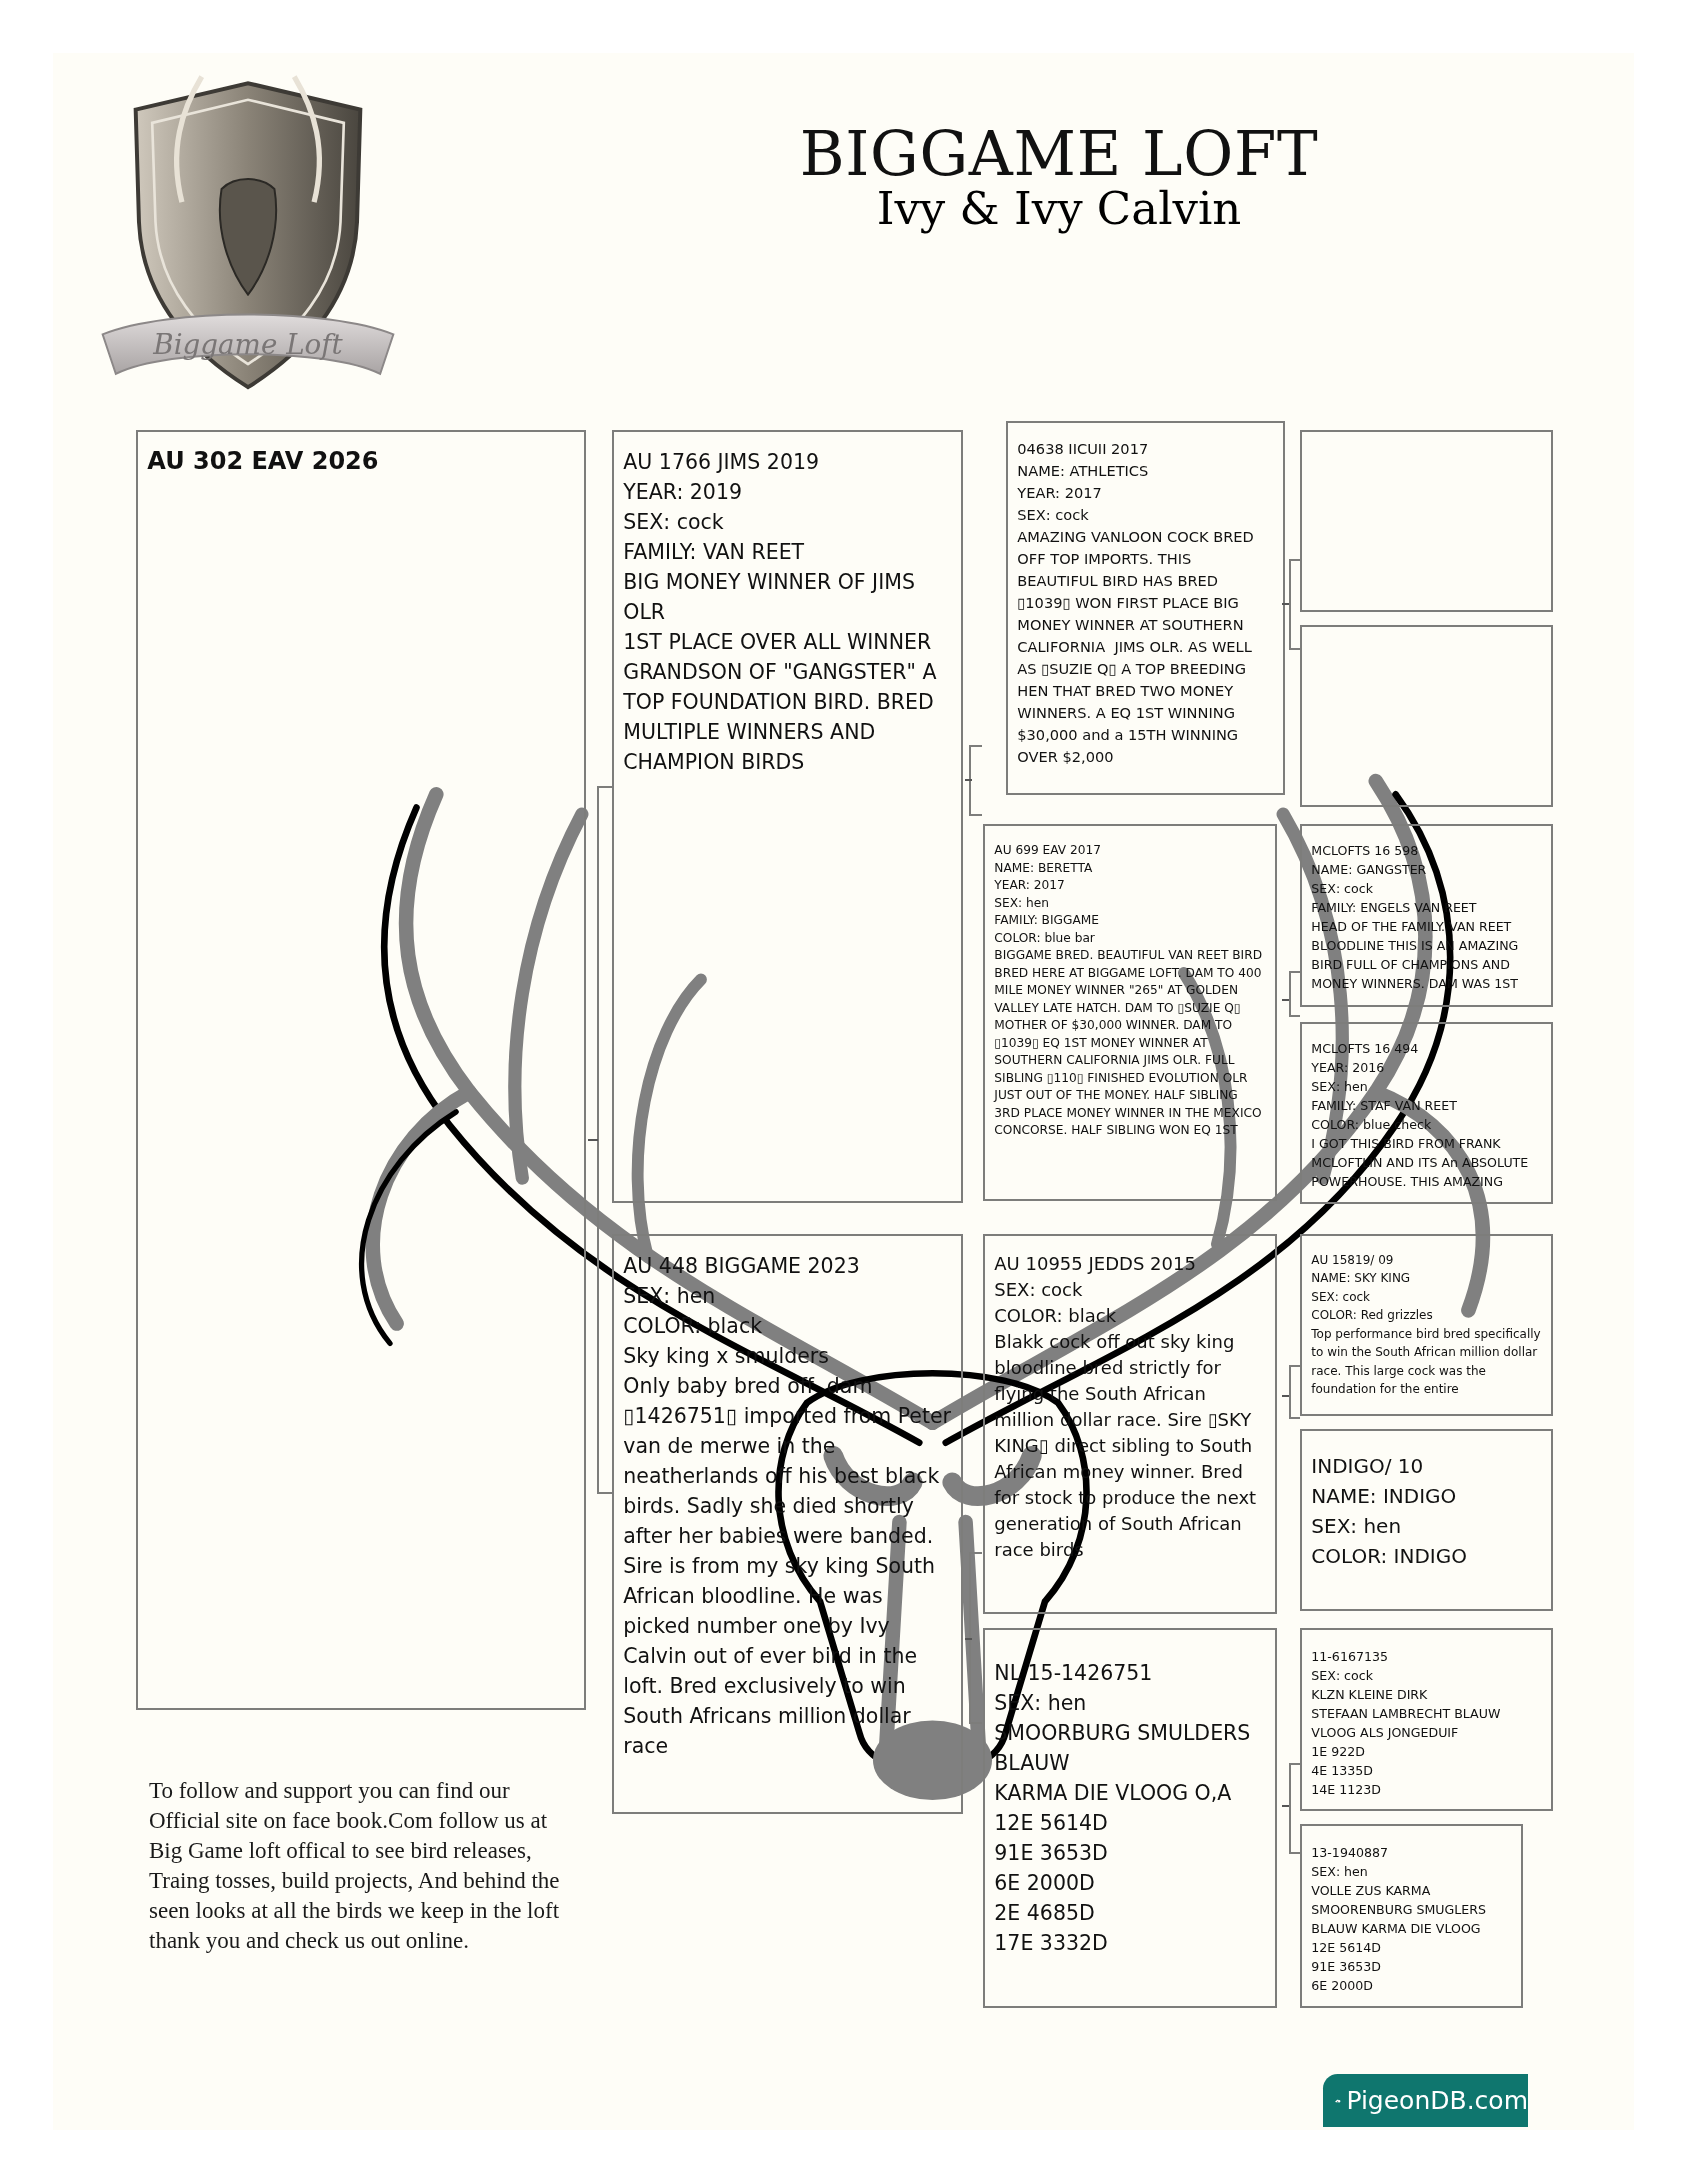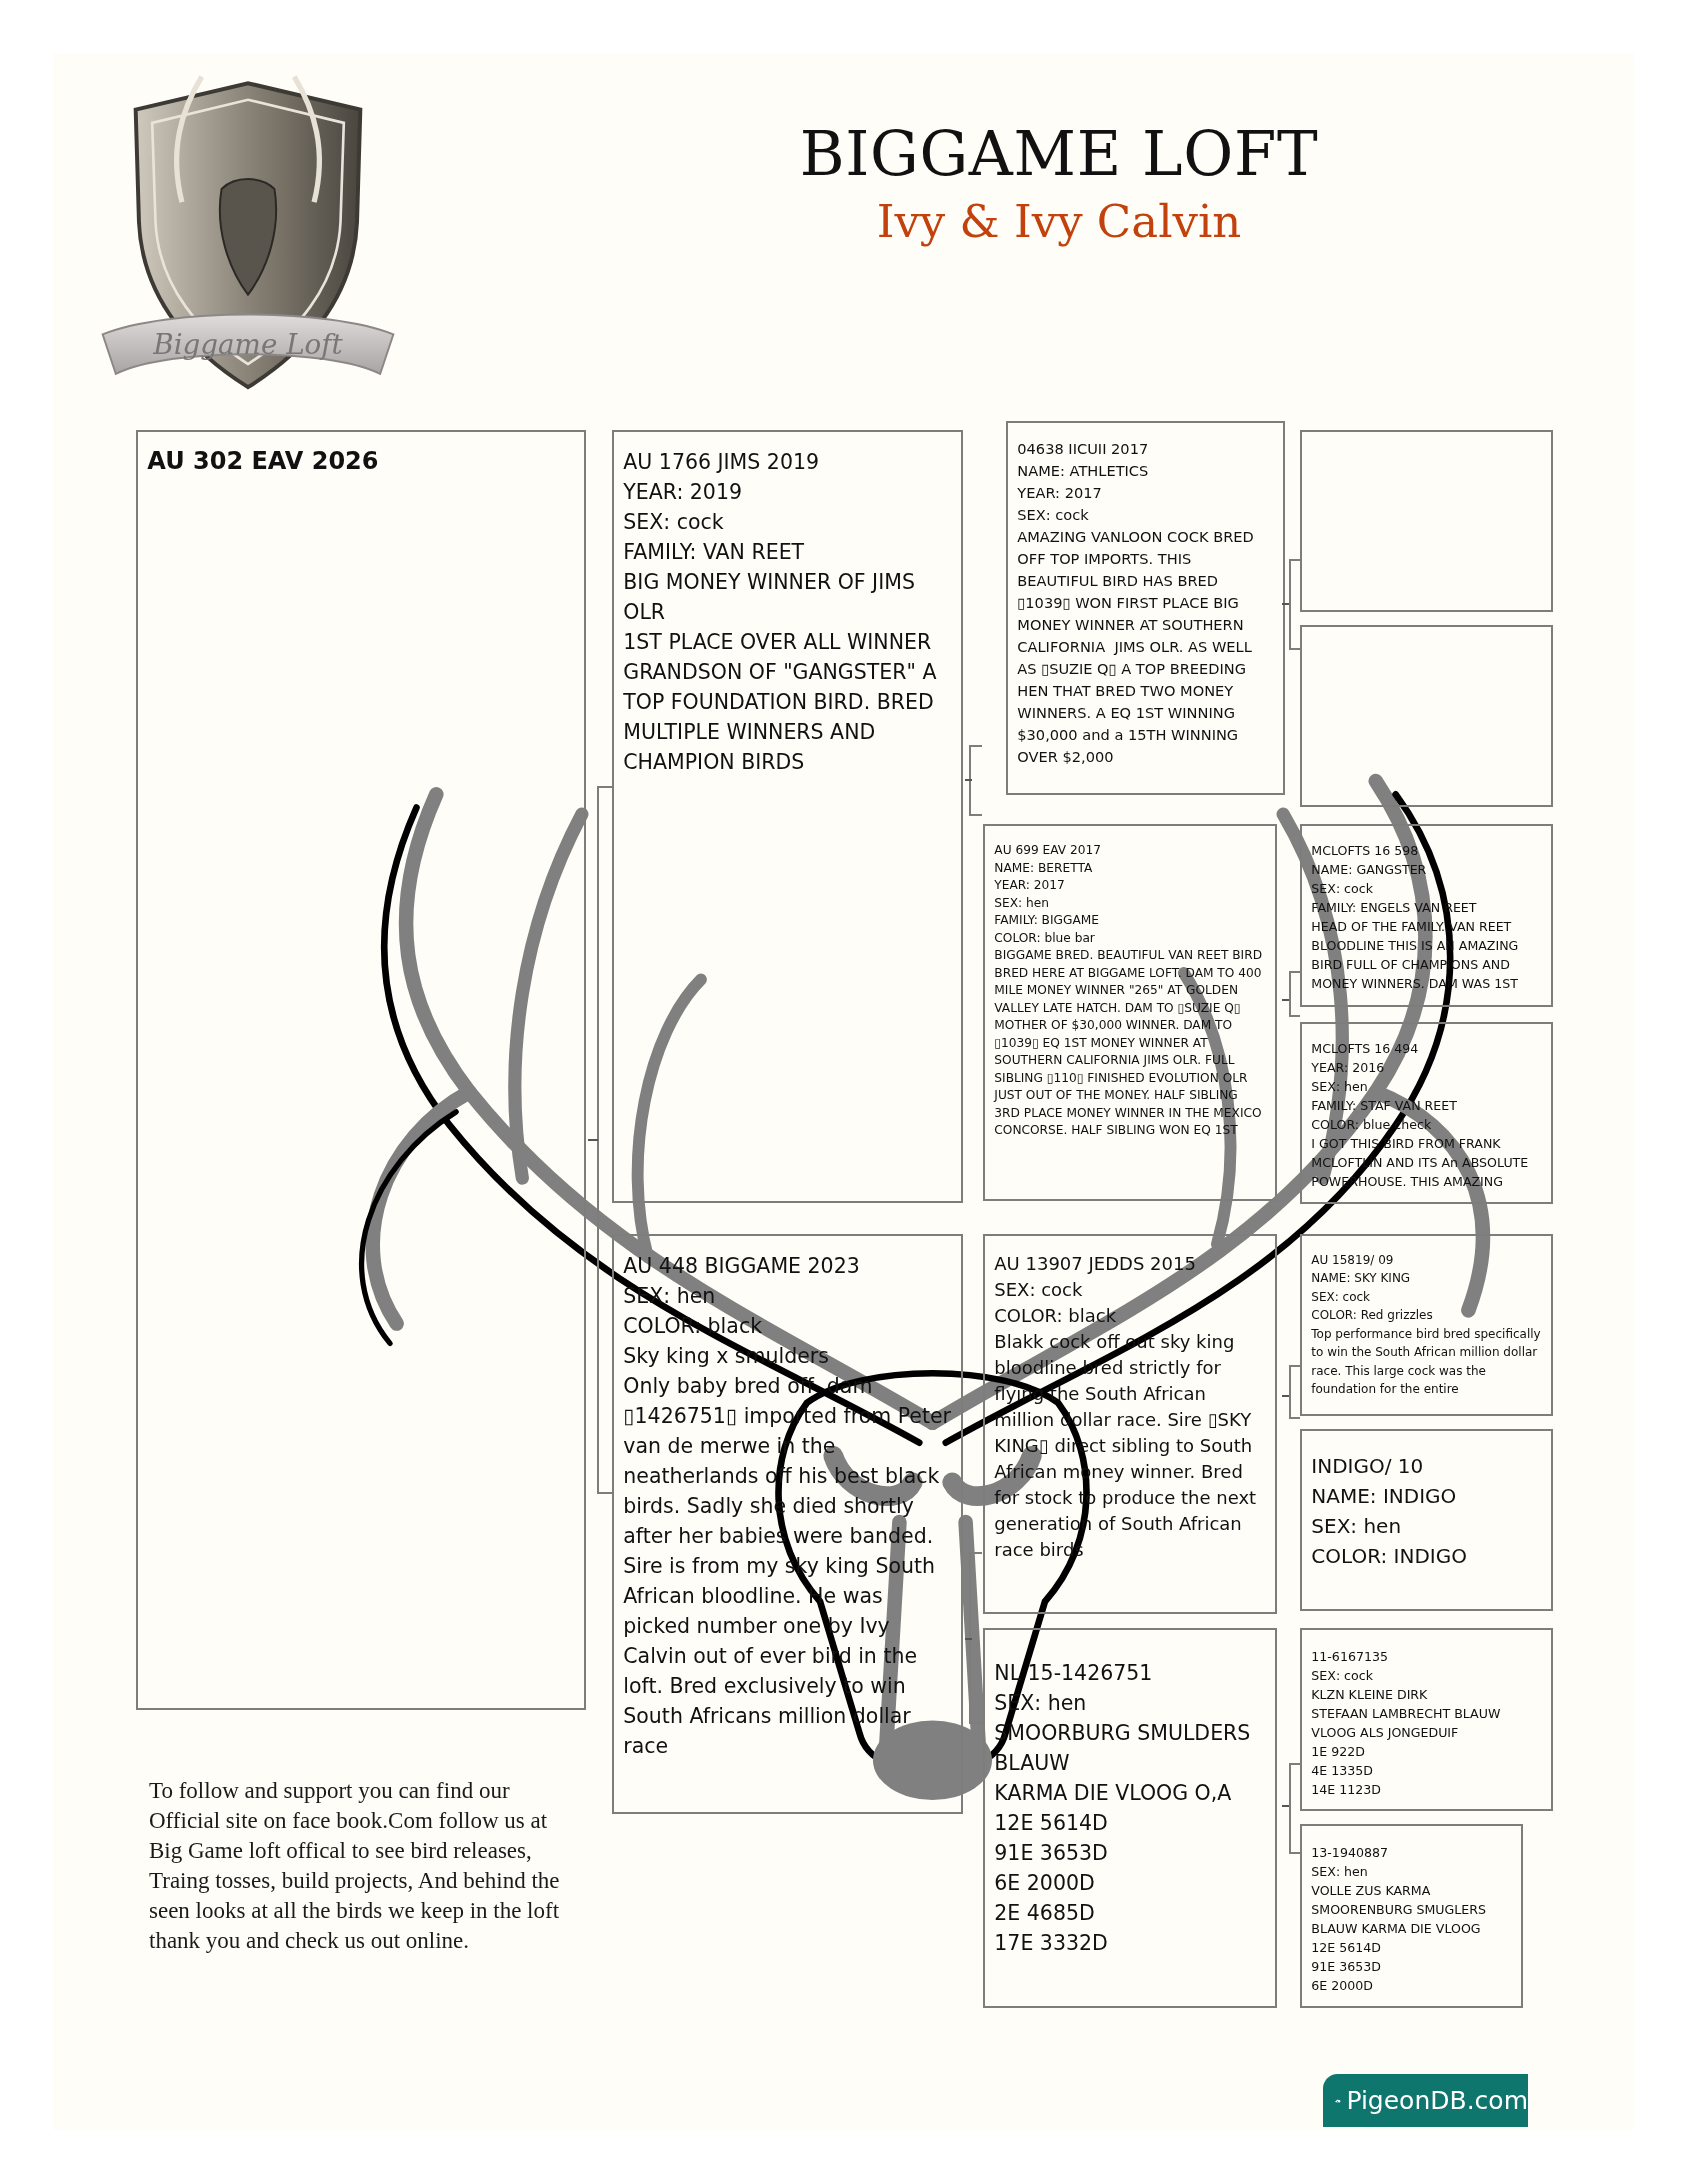--- a/index.html
+++ b/index.html
@@ -61,21 +61,21 @@
       <path d="M95 80 L240 45 L385 80 L380 230 C 375 330, 310 400, 240 445 C 170 400, 105 330, 100 230 Z" fill="none" stroke="#e9e4da" stroke-width="4"></path>
       <path d="M140 200 C 120 120, 140 60, 170 10" stroke="#e8e2d6" stroke-width="8" fill="none"></path>
       <path d="M340 200 C 360 120, 340 60, 310 10" stroke="#e8e2d6" stroke-width="8" fill="none"></path>
       <path d="M200 180 C 190 240, 210 300, 240 340 C 270 300, 290 240, 280 180 C 260 160, 220 160, 200 180 Z" fill="#5a554c" stroke="#2b2925" stroke-width="3"></path>
       <path d="M20 400 C 120 360, 360 360, 460 400 L 440 460 C 360 420, 120 420, 40 460 Z" fill="url(#ribbonG)" stroke="#8c8888" stroke-width="3"></path>
       <text x="240" y="430" text-anchor="middle" font-family="DejaVu Serif, serif" font-style="italic" font-size="42" fill="#7a7676">Biggame Loft</text>
     </svg>
   </div>
 
   <div class="abs title" style="left:695px; top:65px; width:622px; text-align:center; font-size:61px; letter-spacing:0.7px; color:#111;">BIGGAME LOFT</div>
-  <div class="abs title" style="left:695px; top:142px; width:622px; text-align:center; font-size:45px; color:#c2410c;">Ivy &amp; Ivy Calvin</div>
+  <div class="abs title" style="left:695px; top:129px; width:622px; text-align:center; font-size:45px; color:#000000;">Ivy &amp; Ivy Calvin</div>
 
   <div class="box" style="left:83px; top:377px; width:450px; height:1280px;">
     <div class="txt" style="top:14.6px; font-size:24px; font-weight:bold;">AU 302 EAV 2026</div>
   </div>
 
   <div class="conn" style="left:544px; top:733px; width:14.6px; height:708px;"></div>
   <div class="tick" style="left:535px; top:1086px; width:10px;"></div>
 
   <div class="box" style="left:559px; top:377px; width:351px; height:773px;">
     <div class="txt" style="top:14.6px; font-size:20.5px; line-height:30px;">AU 1766 JIMS 2019
@@ -108,21 +108,21 @@
   <div class="box" style="left:930px; top:771px; width:294px; height:377px;">
     <div class="txt" style="top:16px; font-size:12.2px; line-height:17.5px;">AU 699 EAV 2017
 NAME: BERETTA
 YEAR: 2017
 SEX: hen
 FAMILY: BIGGAME
 COLOR: blue bar
 BIGGAME BRED. BEAUTIFUL VAN REET BIRD BRED HERE AT BIGGAME LOFT. DAM TO 400 MILE MONEY WINNER "265" AT GOLDEN VALLEY LATE HATCH. DAM TO ▯SUZIE Q▯ MOTHER OF $30,000 WINNER. DAM TO ▯1039▯ EQ 1ST MONEY WINNER AT SOUTHERN CALIFORNIA JIMS OLR. FULL SIBLING ▯110▯ FINISHED EVOLUTION OLR JUST OUT OF THE MONEY. HALF SIBLING 3RD PLACE MONEY WINNER IN THE MEXICO CONCORSE. HALF SIBLING WON EQ 1ST</div>
   </div>
   <div class="box" style="left:930px; top:1181px; width:294px; height:380px;">
-    <div class="txt" style="top:14.6px; font-size:18px; line-height:26px;">AU 13907 JEDDS 2015
+    <div class="txt" style="top:14.6px; font-size:18px; line-height:26px;">AU 10955 JEDDS 2015
 SEX: cock
 COLOR: black
 Blakk cock off out sky king bloodline bred strictly for flying the South African million dollar race. Sire ▯SKY KING▯ direct sibling to South African money winner. Bred for stock to produce the next generation of South African race birds</div>
   </div>
   <div class="box" style="left:930px; top:1575px; width:294px; height:380px;">
     <div class="txt" style="top:28px; font-size:20.5px; line-height:30px;">NL 15-1426751
 SEX: hen
 SMOORBURG SMULDERS BLAUW
 KARMA DIE VLOOG O,A
 12E 5614D

